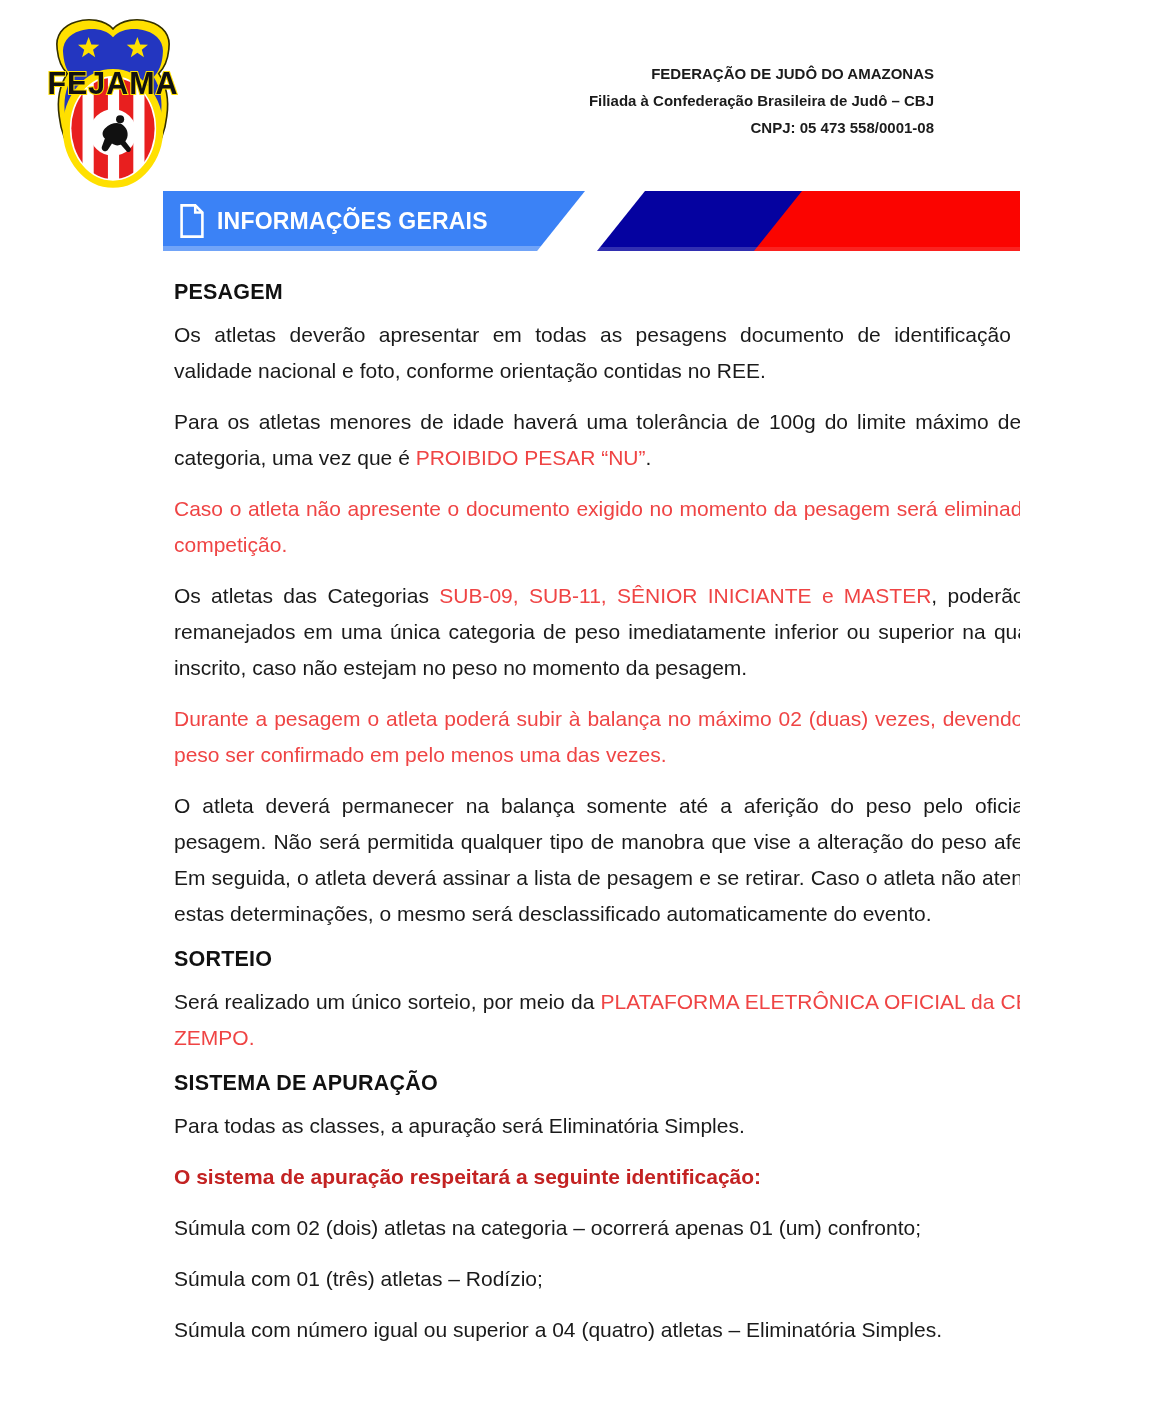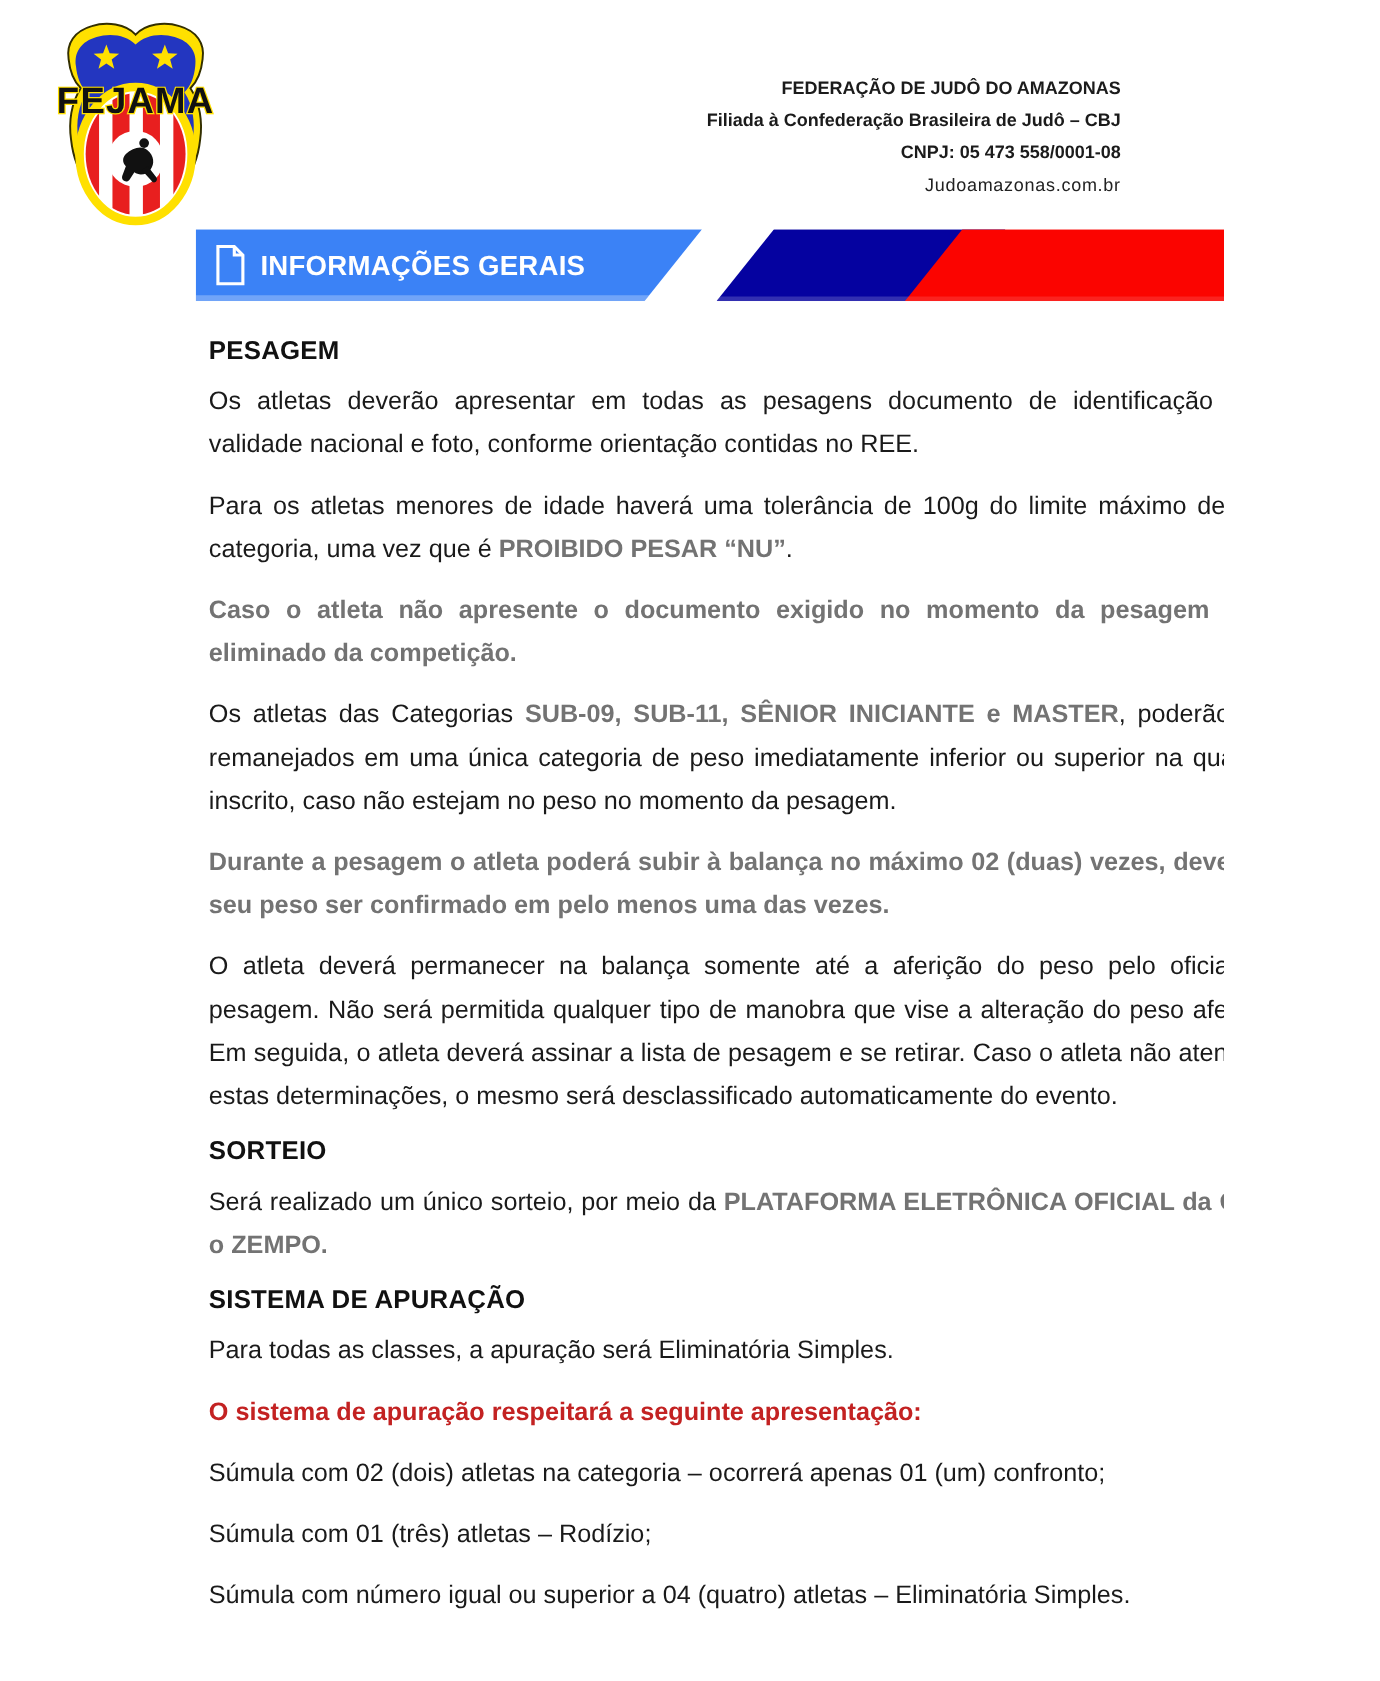--- a/index.html
+++ b/index.html
@@ -53,21 +53,21 @@
   .content {
     position: absolute; left: 163px; top: 270px; width: 890px;
     font-size: 21px; line-height: 36px; margin-left: 11px;
   }
   .content h2 {
     font-size: 21.5px; font-weight: bold; color: #111;
     margin: 10px 0 12px 0; line-height: 25px; letter-spacing: 0.2px;
   }
   .content h2.first { margin-top: 10px; }
   .content p { margin: 0 0 15px 0; text-align: justify; }
-  .navy { color: #737373; font-weight: bold; }
+  .navy { color: #ef4444; font-weight: normal; }
   .redtxt { color: #c32222; font-weight: bold; }
 </style>
 </head>
 <body>
 
 <div class="page">
 
   <div class="logo-wrap">
     <svg width="134" height="176" viewBox="0 0 132 172">
 
@@ -103,21 +103,20 @@
       </g>
 
       <text x="66" y="78" text-anchor="middle" font-family="Liberation Sans, sans-serif" font-size="30" font-weight="bold" fill="#111111" stroke="#ffe000" stroke-width="2" paint-order="stroke" letter-spacing="1">FEJAMA</text>
     </svg>
   </div>
 
   <div class="org-block">
     <div>FEDERAÇÃO DE JUDÔ DO AMAZONAS</div>
     <div>Filiada à Confederação Brasileira de Judô – CBJ</div>
     <div>CNPJ: 05 473 558/0001-08</div>
-    <div class="org-line-site">Judoamazonas.com.br</div>
   </div>
 
   <div class="banner">
     <div class="seg seg-gray">
       <svg width="26" height="34" viewBox="0 0 20 26">
         <path d="M2,1 h10.5 l5.5,5.5 V25 H2 Z" fill="none" stroke="#ffffff" stroke-width="2"></path>
         <path d="M12.5,1 v5.5 h5.5" fill="none" stroke="#ffffff" stroke-width="2"></path>
       </svg>
       <span class="banner-title">INFORMAÇÕES GERAIS</span>
     </div>
@@ -159,21 +158,21 @@
       <span>Será realizado um único sorteio, por meio da </span><span class="navy">PLATAFORMA ELETRÔNICA OFICIAL da CBJ, o ZEMPO.</span>
     </p>
 
     <h2>SISTEMA DE APURAÇÃO</h2>
 
     <p>
       <span>Para todas as classes, a apuração será Eliminatória Simples.</span>
     </p>
 
     <p class="redtxt">
-      <span>O sistema de apuração respeitará a seguinte apresentação:</span>
+      <span>O sistema de apuração respeitará a seguinte identificação:</span>
     </p>
 
     <p>
       <span>Súmula com 02 (dois) atletas na categoria – ocorrerá apenas 01 (um) confronto;</span>
     </p>
 
     <p>
       <span>Súmula com 01 (três) atletas – Rodízio;</span>
     </p>
 

